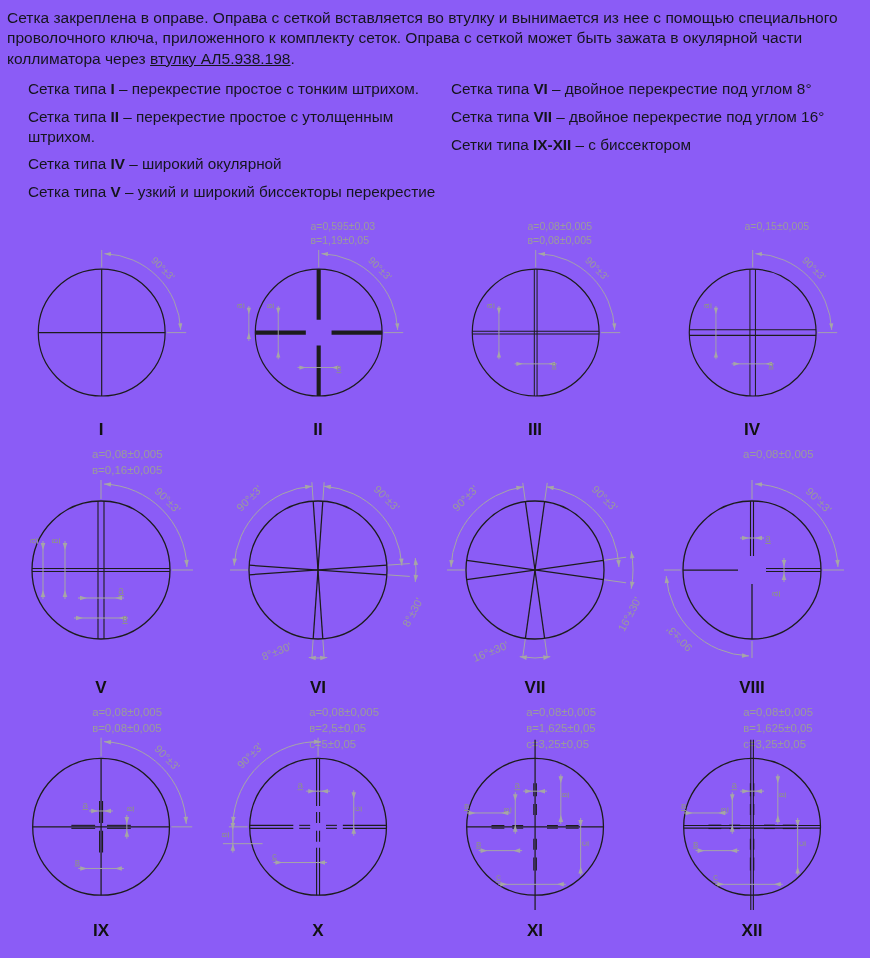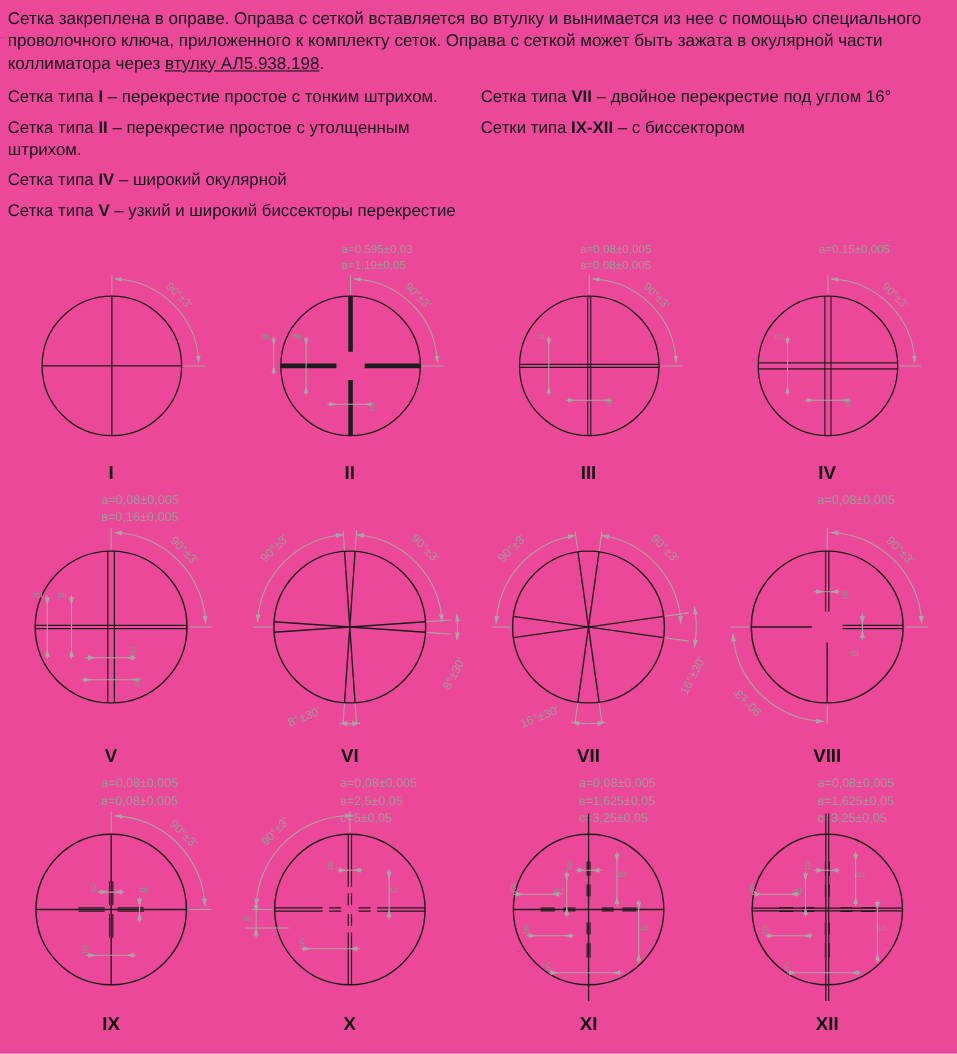--- a/index.html
+++ b/index.html
@@ -1,20 +1,20 @@
 <!DOCTYPE html>
 <html lang="ru"><head>
 <meta charset="utf-8">
 <style>
   html,body{margin:0;padding:0;background:#ffffff;}
   body{width:870px;font-family:"Liberation Sans","DejaVu Sans",sans-serif;color:#15151e;}
-  .page{width:870px;height:958px;overflow:hidden;position:relative;background:#ec4899;}
+  .page{width:870px;height:958px;overflow:hidden;position:relative;background:#8b5cf6;}
   .intro{margin:0;padding:8px 6px 0 7px;font-size:15.5px;line-height:1.32;color:#15151e;}
   .intro a{color:#15151e;text-decoration:underline;cursor:pointer;}
-  .cols{display:flex;padding:10px 0 0 7px;}
+  .cols{display:flex;padding:10px 0 0 7px;margin-left:21px;}
   .col-left{width:430px;}
   .col-right{width:426px;padding-left:0;}
   .titem{font-size:15.3px;line-height:1.28;margin-bottom:8px;color:#15151e;}
   .titem b{font-weight:700;}
   .grid{display:grid;grid-template-columns:repeat(4,217px);grid-template-rows:227px 258px 243px;margin-top:6px;margin-left:1px;}
   .cell{position:relative;display:flex;flex-direction:column;justify-content:space-between;align-items:flex-start;}
   .cell svg{width:217px;height:calc(100% - 23px);display:block;}
   .ret-label{width:200px;text-align:center;font-weight:700;font-size:17px;color:#111;padding-bottom:2px;}
   text.dl{text-decoration:underline;}
 </style>
@@ -26,20 +26,21 @@
   <p class="intro"><span>Сетка закреплена в оправе. Оправа с сеткой вставляется во втулку и вынимается из нее с помощью специального проволочного ключа, приложенного к комплекту сеток. Оправа с сеткой может быть зажата в окулярной части коллиматора через </span><a href="#">втулку АЛ5.938.198</a><span>.</span></p>
 
   <div class="cols">
     <div class="col-left">
       <div class="titem"><span>Сетка типа </span><b>I</b><span> – перекрестие простое с тонким штрихом.</span></div>
       <div class="titem"><span>Сетка типа </span><b>II</b><span> – перекрестие простое с утолщенным штрихом.</span></div>
       <div class="titem"><span>Сетка типа </span><b>IV</b><span> – широкий окулярной</span></div>
       <div class="titem"><span>Сетка типа </span><b>V</b><span> – узкий и широкий биссекторы перекрестие</span></div>
     </div>
     <div class="col-right">
+      <div class="titem"><span>Сетка типа </span><b>VI</b><span> – двойное перекрестие под углом 8°</span></div>
       <div class="titem"><span>Сетка типа </span><b>VII</b><span> – двойное перекрестие под углом 16°</span></div>
       <div class="titem"><span>Сетки типа </span><b>IX-XII</b><span> – с биссектором</span></div>
     </div>
   </div>
 
   <div class="grid">
     <div class="cell">
         <svg class="fig" viewBox="0 0 217 222" preserveAspectRatio="xMidYMin meet">
           <circle cx="100" cy="128" r="69" fill="none" stroke="#1c1c1c" stroke-width="1.3"></circle>
           <line x1="100" y1="59" x2="100" y2="197" stroke="#1c1c1c" stroke-width="1.25"></line>

